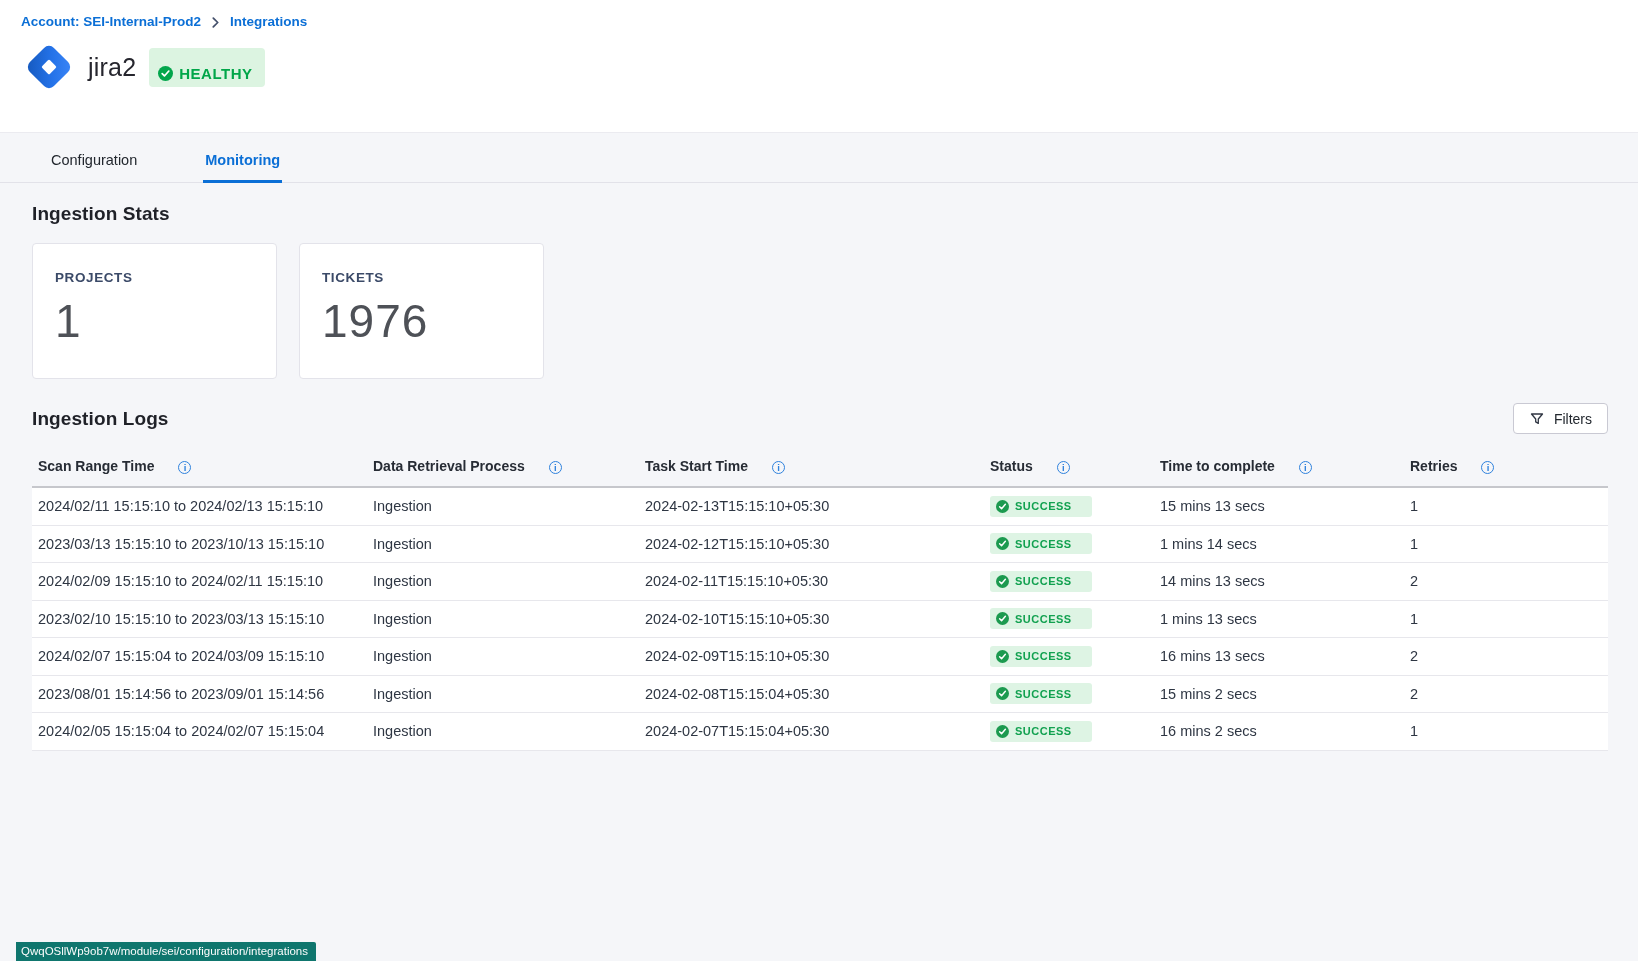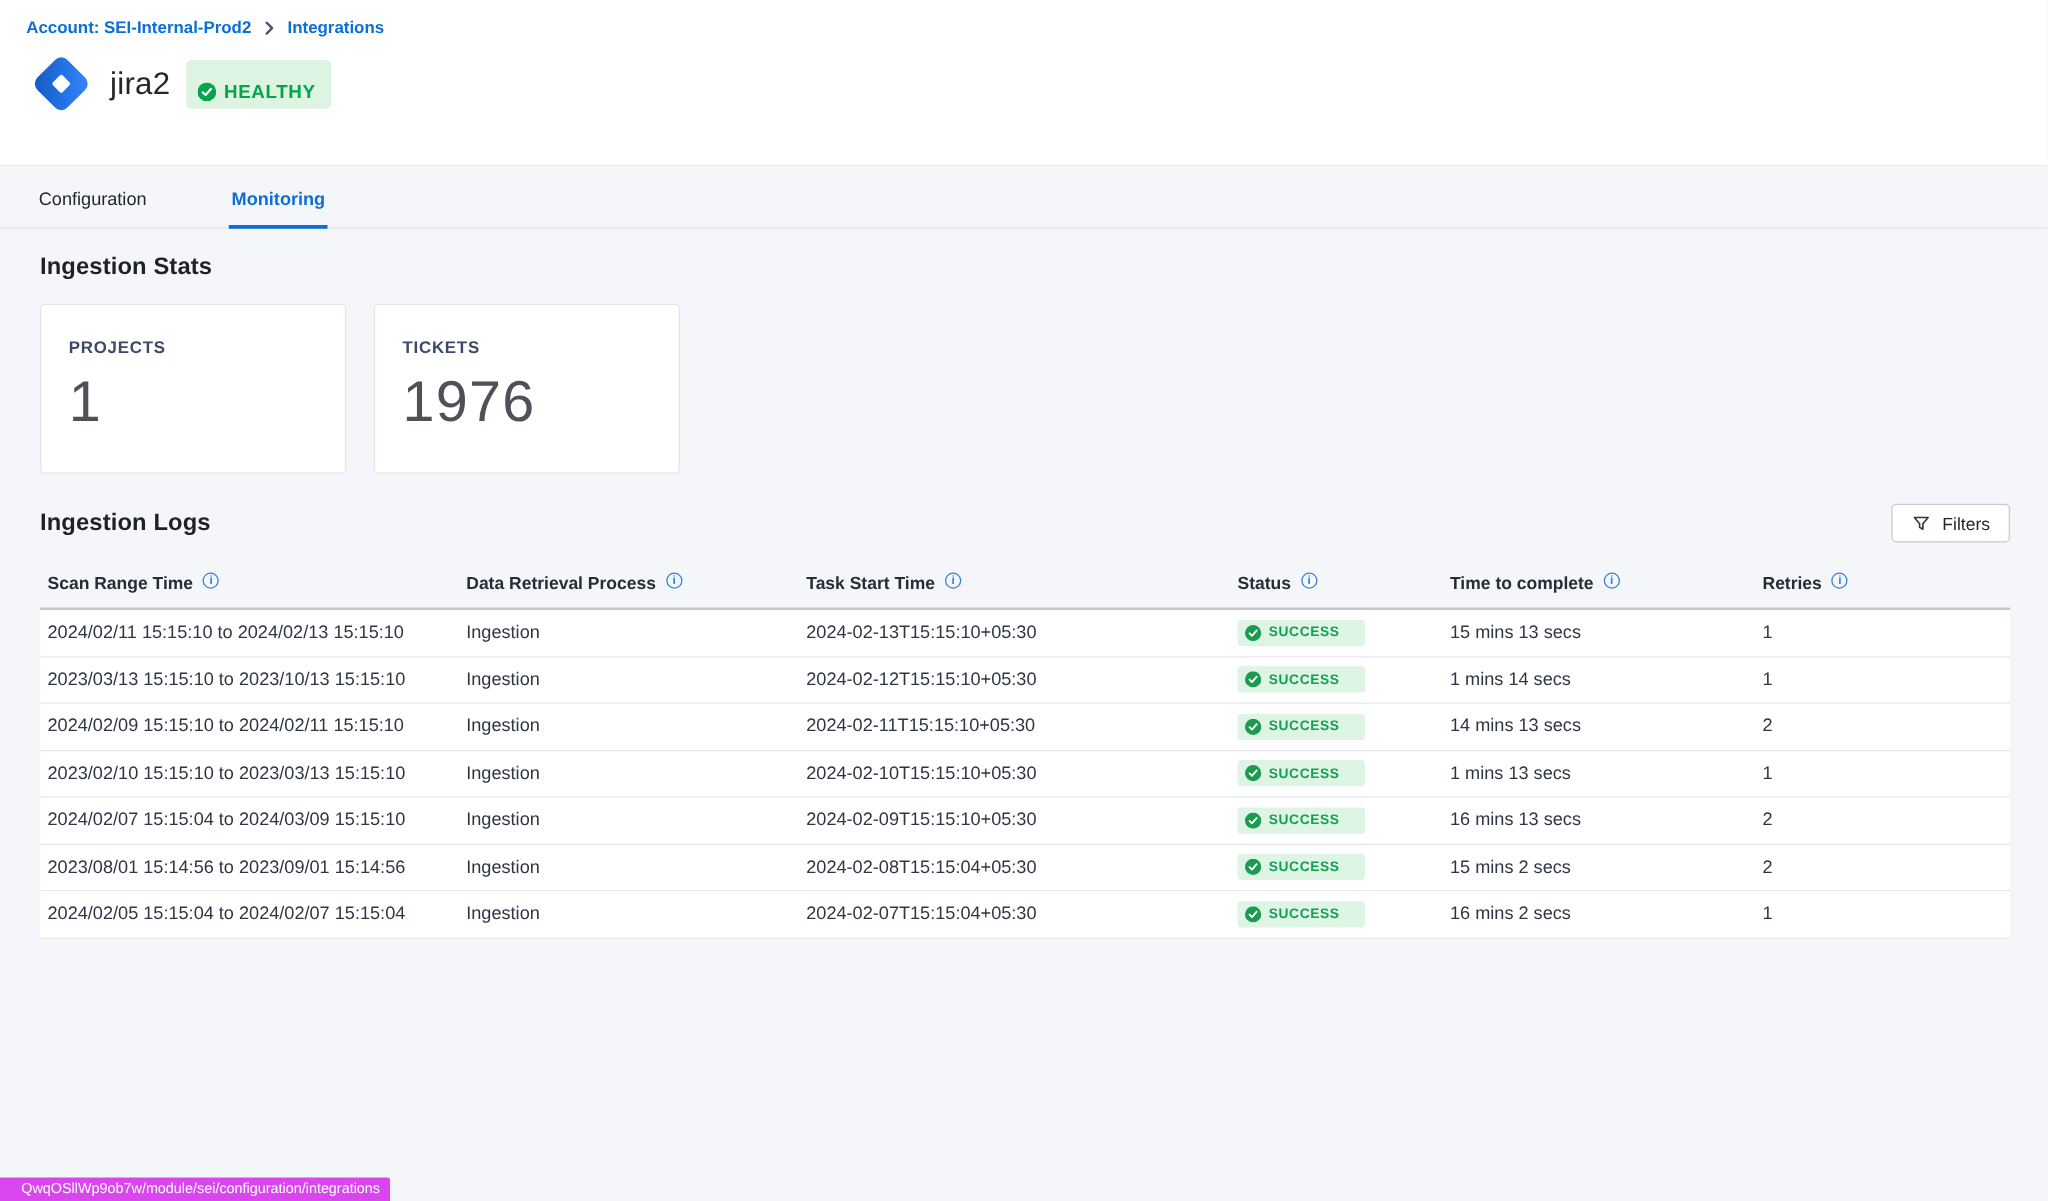--- a/index.html
+++ b/index.html
@@ -23,21 +23,21 @@
   .jira-logo{width:54px;height:54px;display:inline-flex;margin-left:1px;}
   .page-title{font-size:25px;font-weight:500;color:#26262e;margin:0 0 0 12px;letter-spacing:.2px;}
   .health-badge{
     display:inline-flex;align-items:center;gap:6px;
     background:#dcf4e1;color:#01a649;
     font-size:15px;font-weight:700;letter-spacing:.5px;
     border-radius:4px;padding:17px 13px 5px 9px;margin-left:13px;
   }
   
   .tab-bar{
-    display:flex;gap:64px;padding-left:29px;
+    display:flex;gap:64px;padding-left:49px;
     border-bottom:1px solid #e2e2e9;
   }
   .tab{
     padding:19px 2px 12px;font-size:14.5px;color:#22272e;cursor:pointer;
     border-bottom:3px solid transparent;margin-bottom:-1px;
   }
   .tab.active{color:#0b6fd6;font-weight:700;border-bottom-color:#0b6fd6;}
   
   .content{padding:0 30px 0 32px;}
   .section-heading{font-size:19px;font-weight:700;color:#1f2128;margin:20px 0 0;letter-spacing:.1px;}
@@ -58,41 +58,41 @@
     font-family:"Liberation Sans",sans-serif;cursor:pointer;
   }
   
   .log-table{margin-top:12px;}
   .grid-row{
     display:grid;
     grid-template-columns:335px 272px 345px 170px 250px 1fr;
     padding-left:6px;align-items:center;
   }
   .thead{padding-top:12px;padding-bottom:12px;border-bottom:2px solid #c6c7cc;}
-  .th{display:flex;align-items:flex-start;gap:8px;font-size:14px;font-weight:700;color:#272c35;}
+  .th{display:flex;align-items:flex-end;gap:24px;font-size:14px;font-weight:700;color:#272c35;}
   .info-icon{
     width:13px;height:13px;border:1.3px solid #2f82dd;border-radius:50%;
     color:#2f82dd;font-size:9.5px;font-weight:700;line-height:13px;
     display:inline-flex;align-items:center;justify-content:center;
     box-sizing:border-box;cursor:pointer;flex:none;
   }
   .tbody{background:#fff;}
   .tr{height:36.5px;border-bottom:1px solid #e7e7ec;}
   .td{font-size:14.5px;color:#2e3643;}
   .status-badge{
     display:inline-flex;align-items:center;gap:6px;
     background:#def4e4;color:#12a150;border-radius:3px;
     font-size:11px;font-weight:700;letter-spacing:.5px;
     padding:4px 20px 4px 6px;
   }
   
   .status-bar{
-    position:absolute;left:0;bottom:0;
-    background:#d946ef;color:#fdfdfd;
-    font-size:11.5px;padding:3px 8px 4px 17px;
+    position:absolute;left:16px;bottom:0;
+    background:#0f766e;color:#fdfdfd;
+    font-size:11.5px;padding:3px 8px 4px 5px;
     border-top-right-radius:2px;white-space:nowrap;
   }
 </style>
 </head>
 <body>
 
 <header class="page-header">
   <nav class="breadcrumb">
     <a>Account: SEI-Internal-Prod2</a>
     <span class="crumb-chevron">

